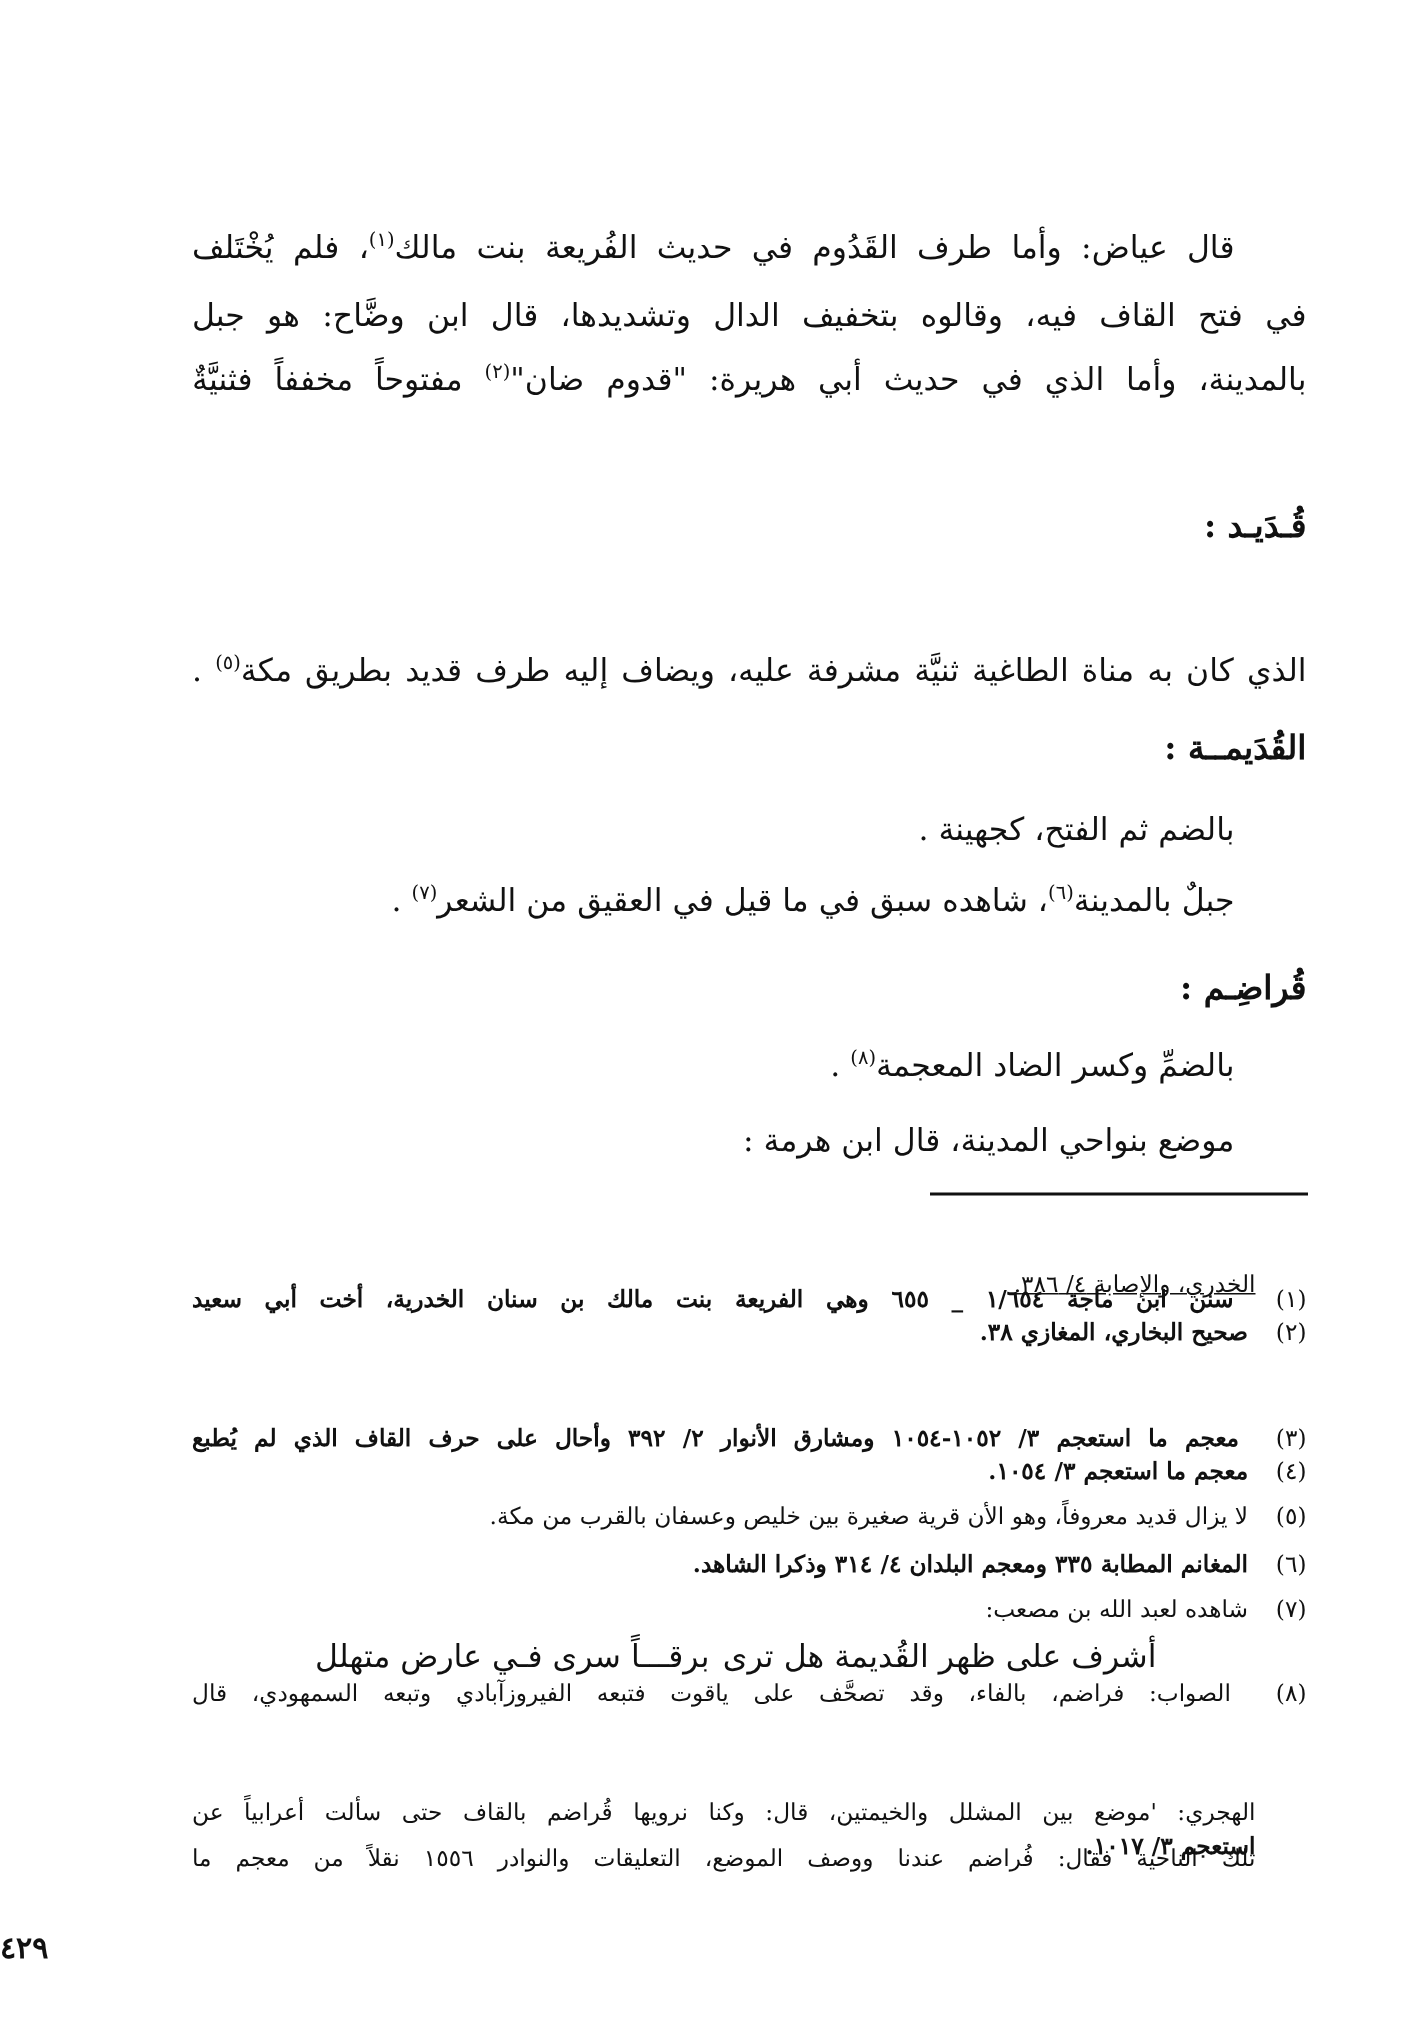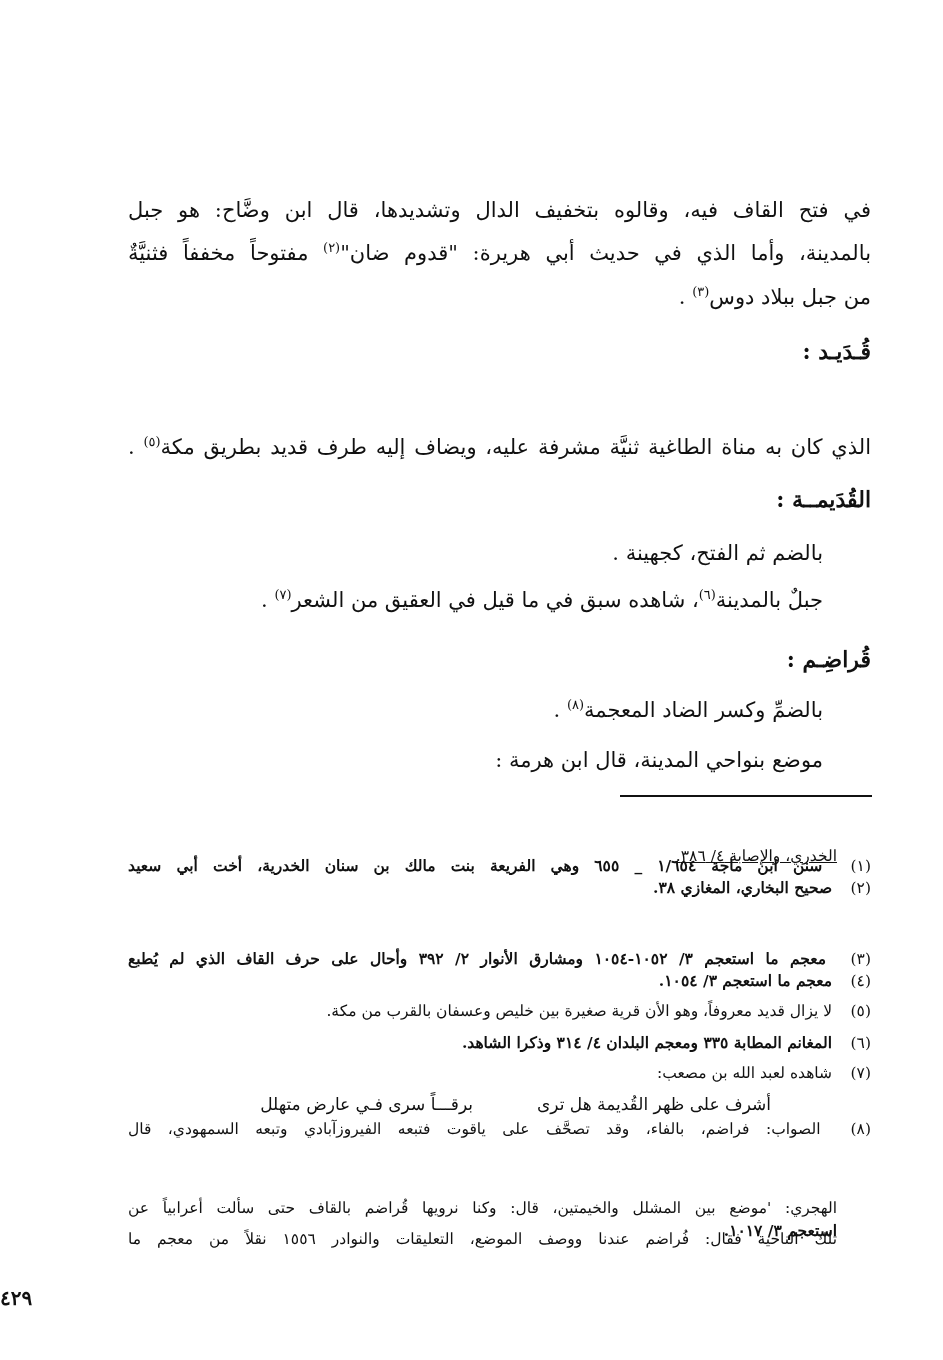--- a/index.html
+++ b/index.html
@@ -27,40 +27,40 @@
   }
   .fn {
     position: absolute; right: 72px; left: 128px;
     font-size: 15.5px; line-height: 27px; white-space: nowrap;
   }
   .fn .num { display: inline-block; width: 34px; text-align: right; }
   .fn .bold { font-weight: bold; text-align: right; }
   .fn.cont { padding-right: 34px; box-sizing: border-box; }
   .fn.just { text-align: justify; text-align-last: justify; margin-top: 40px; }
   .verse {
-    position: absolute; font-size: 17px; line-height: 27px; white-space: nowrap;
+    position: absolute; font-size: 21px; line-height: 27px; white-space: nowrap;
   }
   .pagenum {
     position: absolute; left: 0; right: 0; top: 1286px; text-align: left;
     font-size: 20px; font-weight: bold;
   }
 </style>
 </head>
 <body>
 
 <div class="page">
 
+  <div class="line rtl indent" style="top:150px;">
+    <span>قال عياض: وأما طرف القَدُوم في حديث الفُريعة بنت مالك</span><span class="sup">(١)</span><span>، فلم يُخْتَلف</span>
+  </div>
   <div class="line rtl" style="top:195px;">
     <span>في فتح القاف فيه، وقالوه بتخفيف الدال وتشديدها، قال ابن وضَّاح: هو جبل</span>
   </div>
   <div class="line rtl" style="top:238px;">
     <span>بالمدينة، وأما الذي في حديث أبي هريرة: "قدوم ضان"</span><span class="sup">(٢)</span><span> مفتوحاً مخففاً فثنيَّةٌ</span>
-  </div>
-  <div class="line rtl last" style="top:282px;">
-    <span>من جبل ببلاد دوس</span><span class="sup">(٣)</span><span> .</span>
   </div>
 
   <div class="heading rtl" style="top:336px;">قُـدَيـد :</div>
   <div class="line rtl" style="top:432px;">
     <span>الذي كان به مناة الطاغية ثنيَّة مشرفة عليه، ويضاف إليه طرف قديد بطريق مكة</span><span class="sup">(٥)</span><span> .</span>
   </div>
 
   <div class="heading rtl" style="top:484px;">القُدَيمــة :</div>
   <div class="line rtl last indent" style="top:538px;">
     <span>بالضم ثم الفتح، كجهينة .</span>

